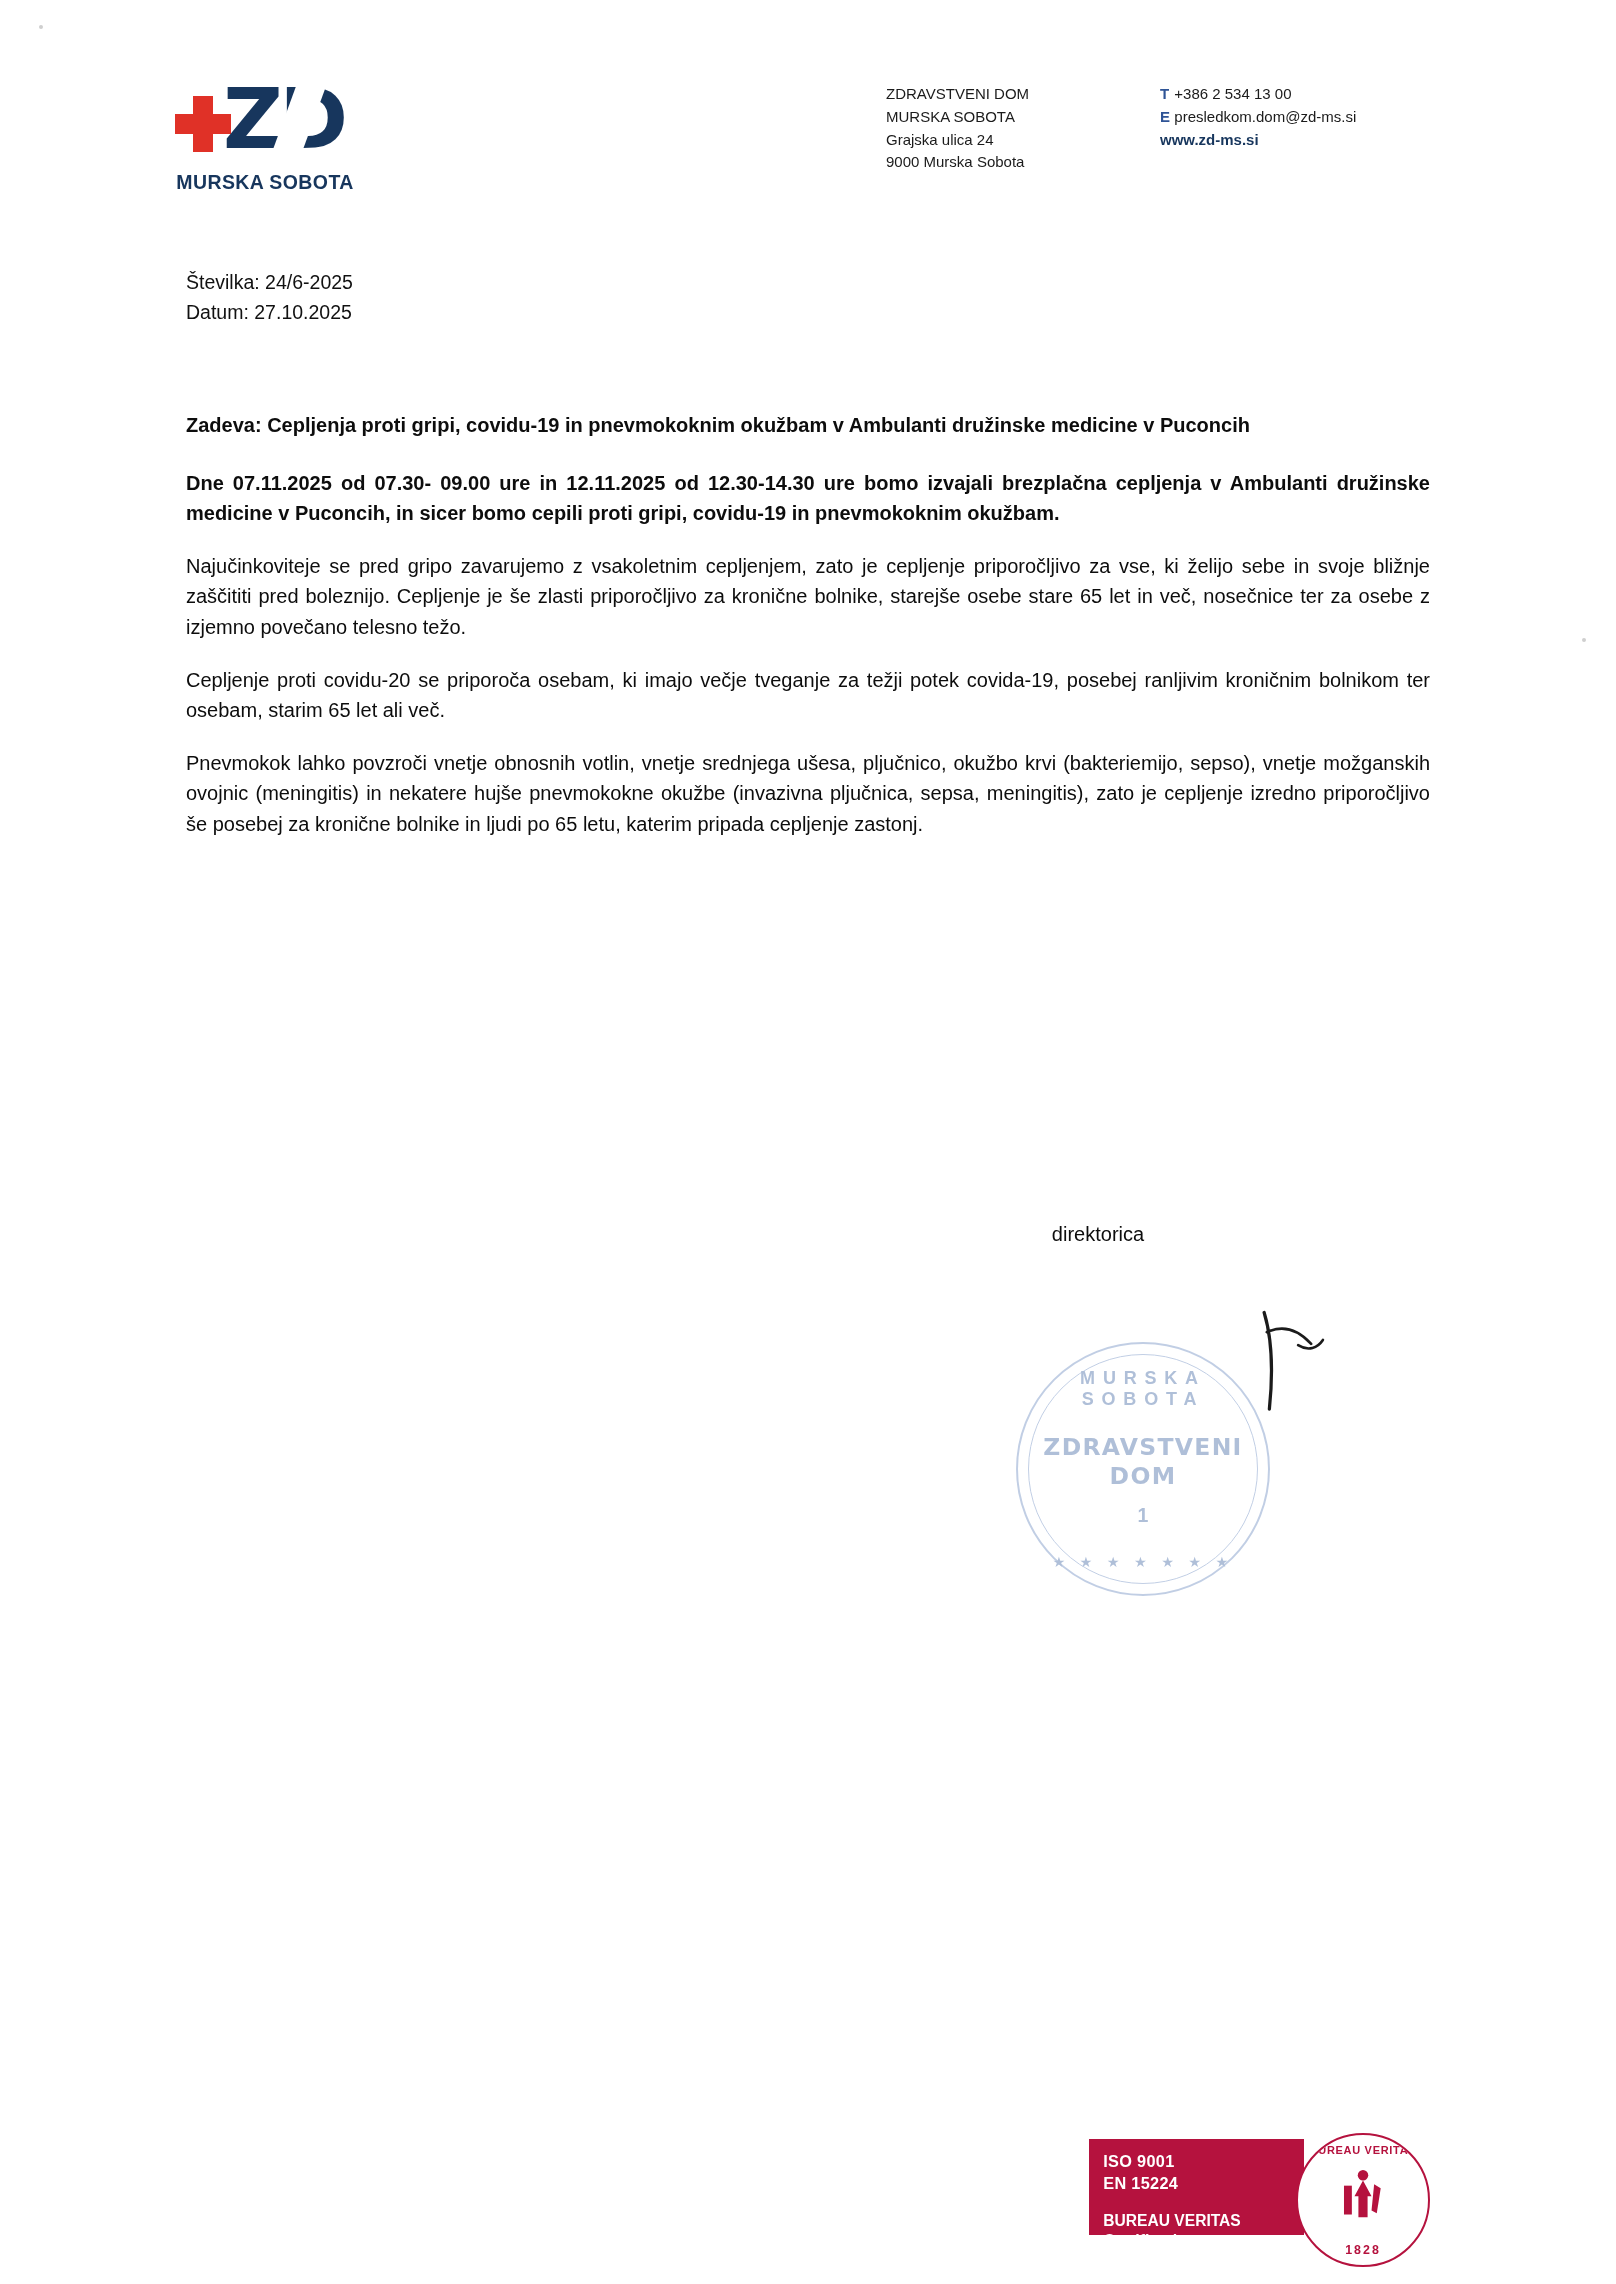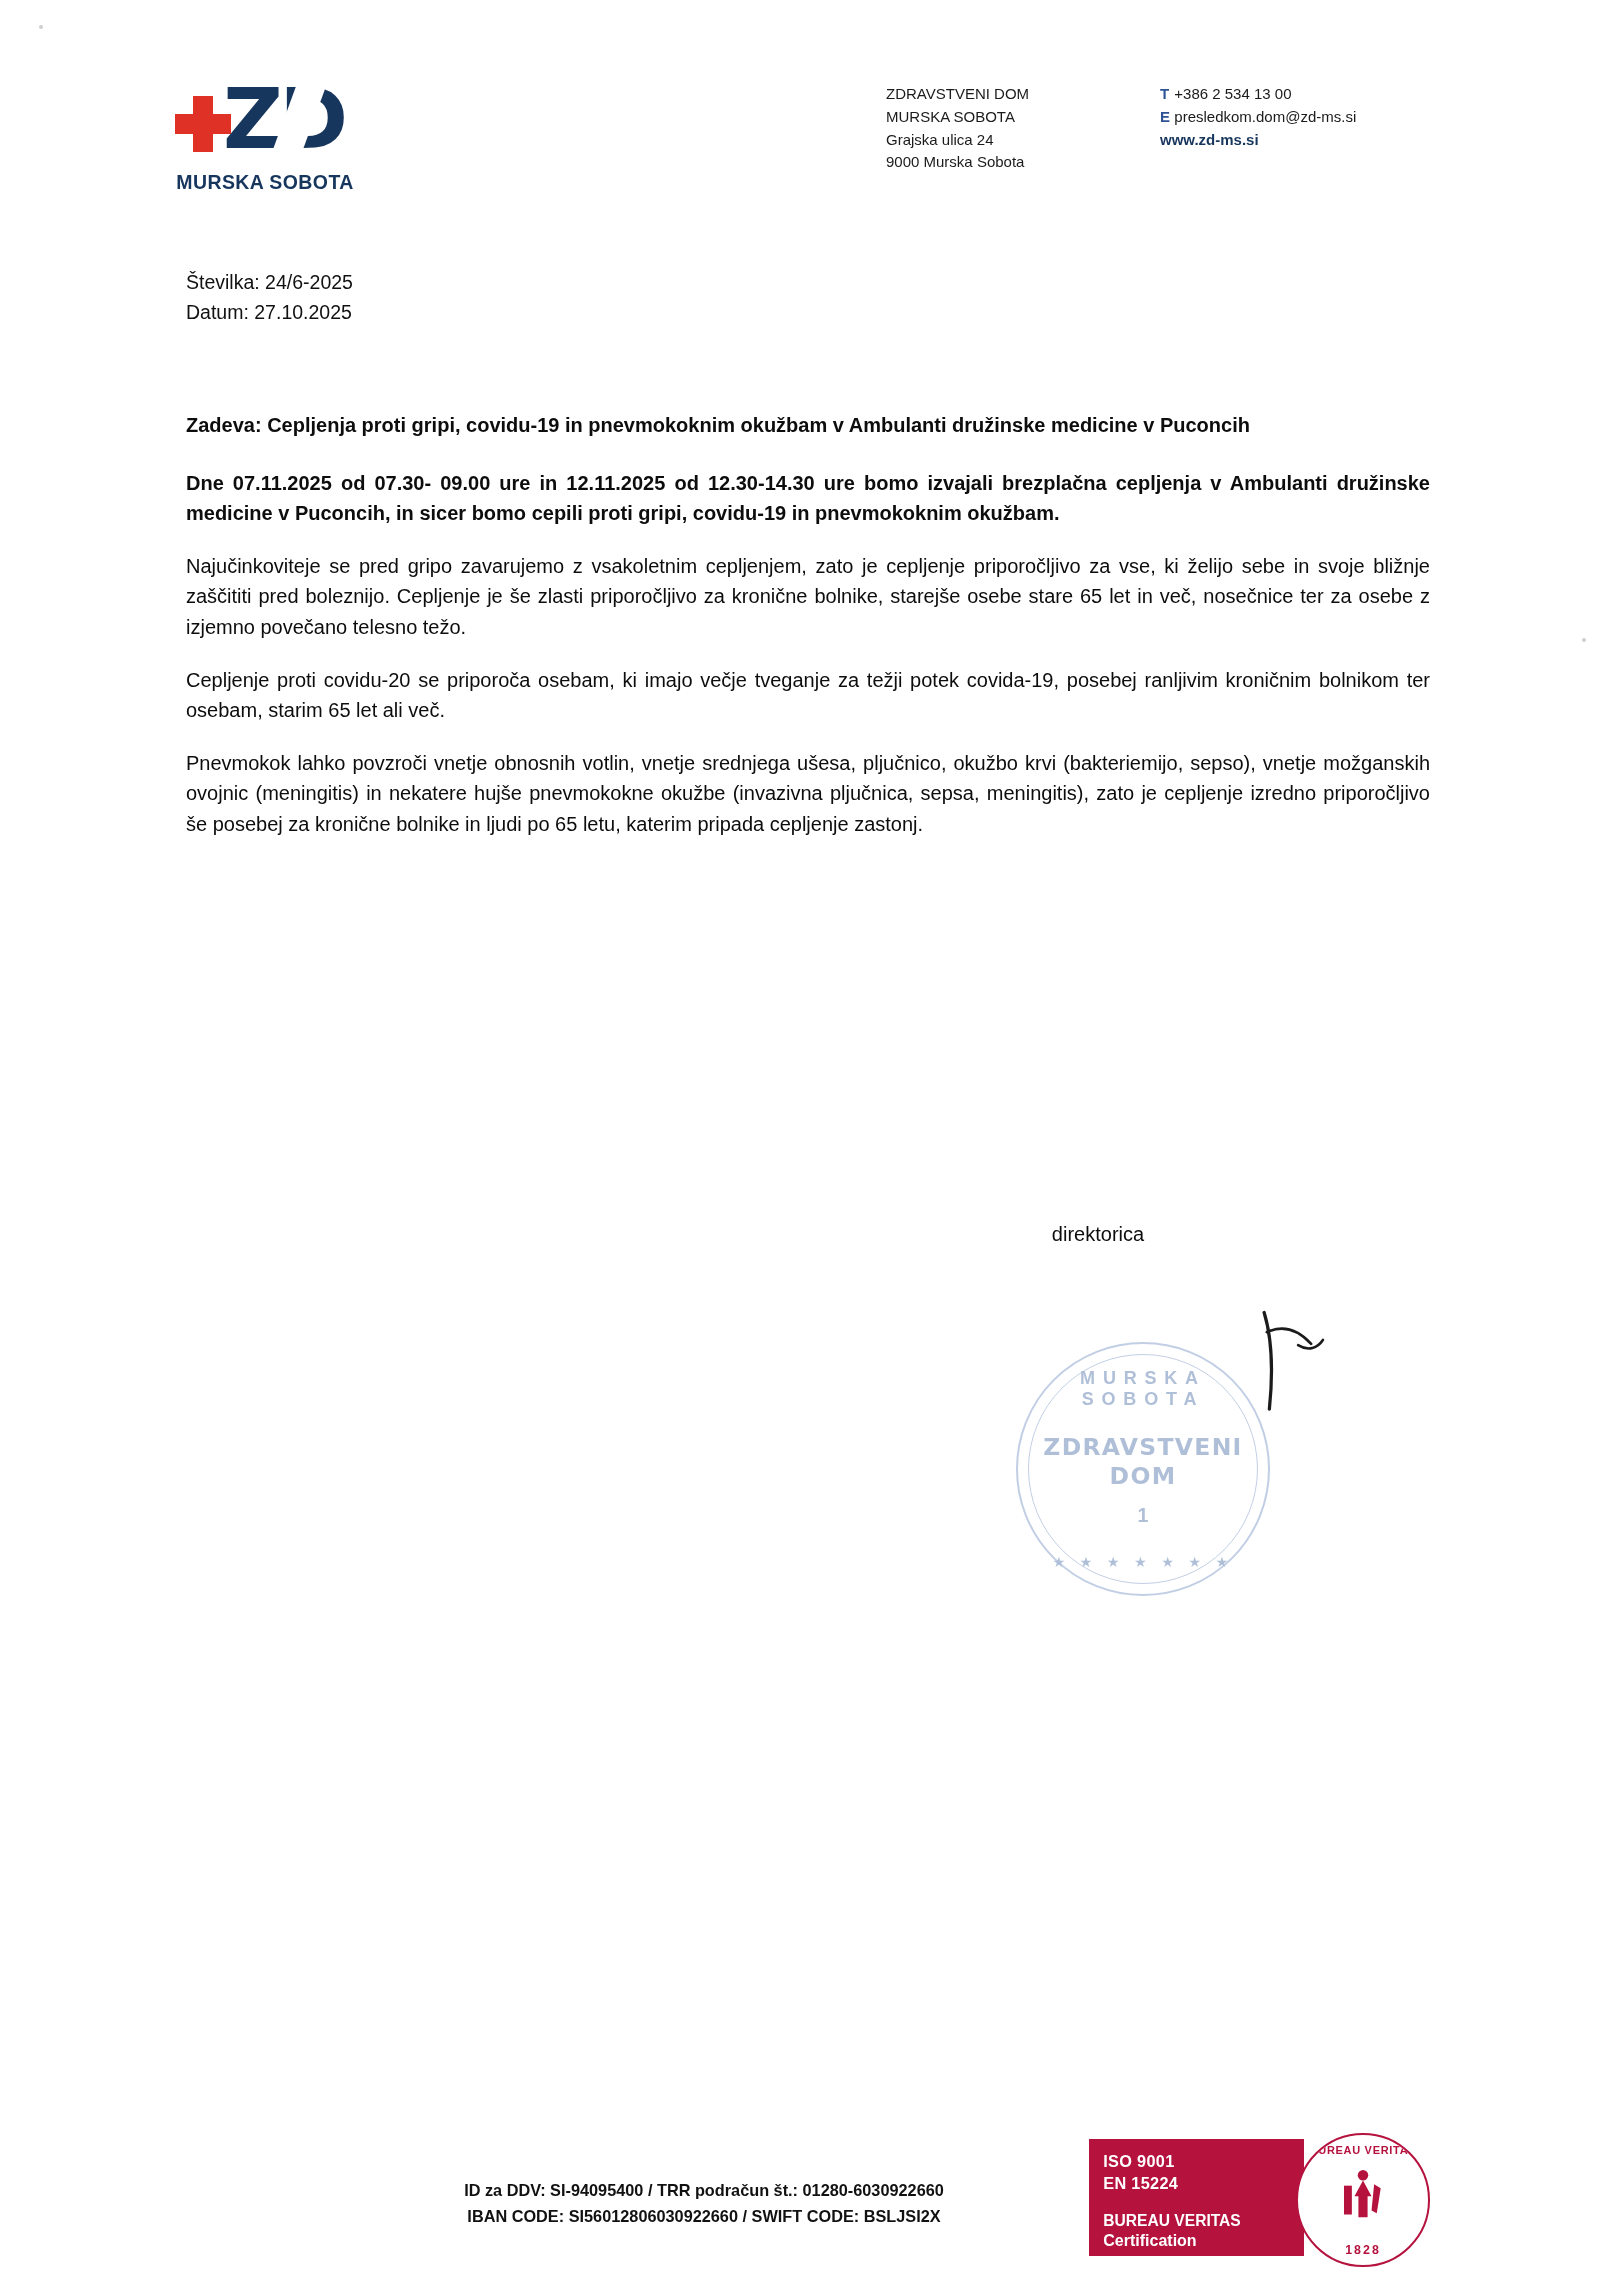--- a/index.html
+++ b/index.html
@@ -257,21 +257,21 @@
   .cert {
     position: absolute;
     left: 1089px;
     top: 34px;
     width: 326px;
     height: 117px;
   }
   .cert-red {
     position: absolute;
     left: 0; top: 0;
-    width: 215px; height: 117px;
+    width: 215px; height: 96px;
     background: #b5123e;
     color: #fff;
   }
   .cert-red .l1 {
     position: absolute; left: 14.3px; top: 13px;
     font-size: 16.3px; font-weight: bold; letter-spacing: 0.3px;
   }
   .cert-red .l2 {
     position: absolute; left: 14.3px; top: 35px;
     font-size: 16.3px; font-weight: bold; letter-spacing: 0.3px;
@@ -381,24 +381,20 @@
     <div class="stamp-arc">MURSKA SOBOTA</div>
     <div class="stamp-center">
       <div>ZDRAVSTVENI</div>
       <div>DOM</div>
     </div>
     <div class="stamp-num">1</div>
     <div class="stamp-stars">★ ★ ★ ★ ★ ★ ★</div>
   </div>
 
   <div class="footer">
-    <div class="footer-text">
-      <div>ID za DDV: SI-94095400 / TRR podračun št.: 01280-6030922660</div>
-      <div>IBAN CODE: SI56012806030922660 / SWIFT CODE: BSLJSI2X</div>
-    </div>
 
     <div class="cert">
       <div class="cert-red">
         <div class="l1">ISO 9001</div>
         <div class="l2">EN 15224</div>
         <div class="l3">BUREAU VERITAS</div>
         <div class="l4">Certification</div>
       </div>
       <div class="cert-seal">
         <div class="bv-top">BUREAU VERITAS</div>

